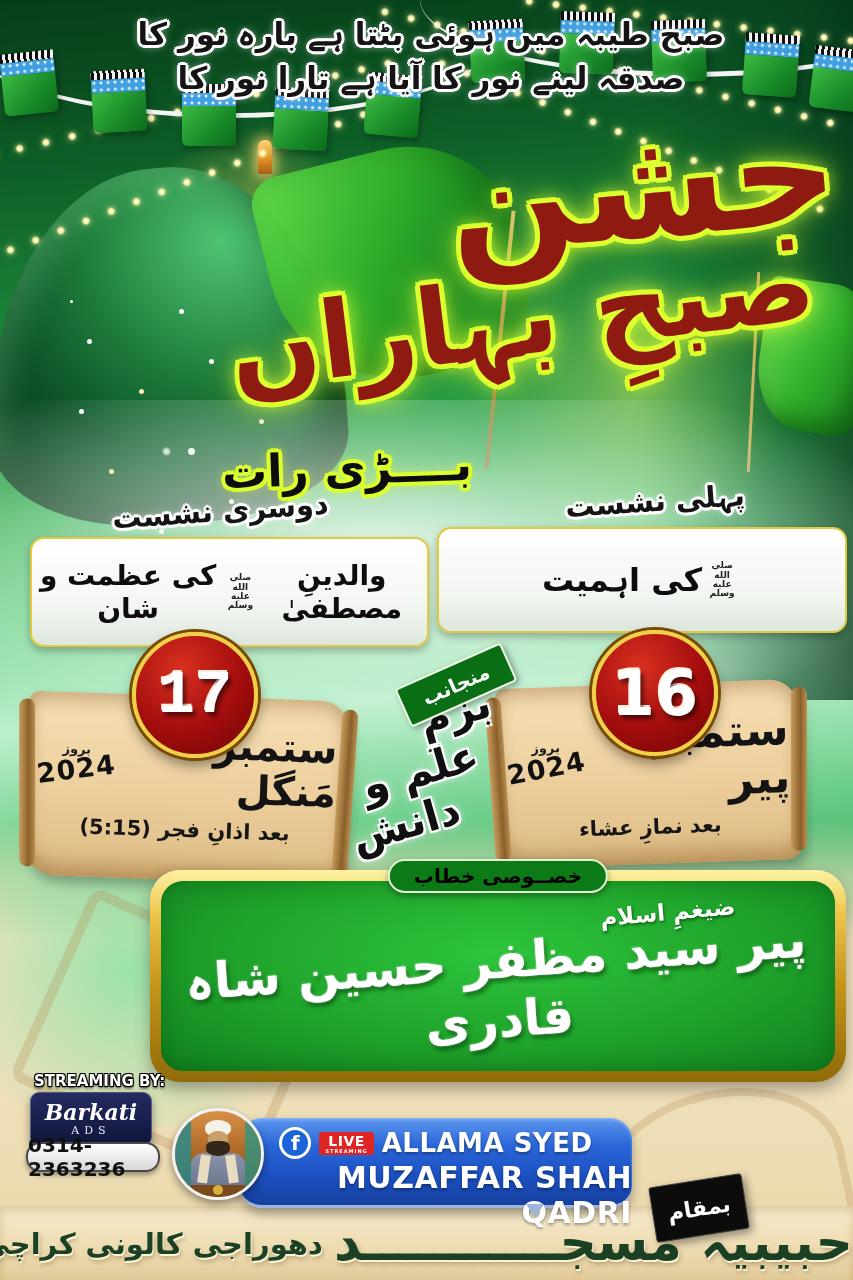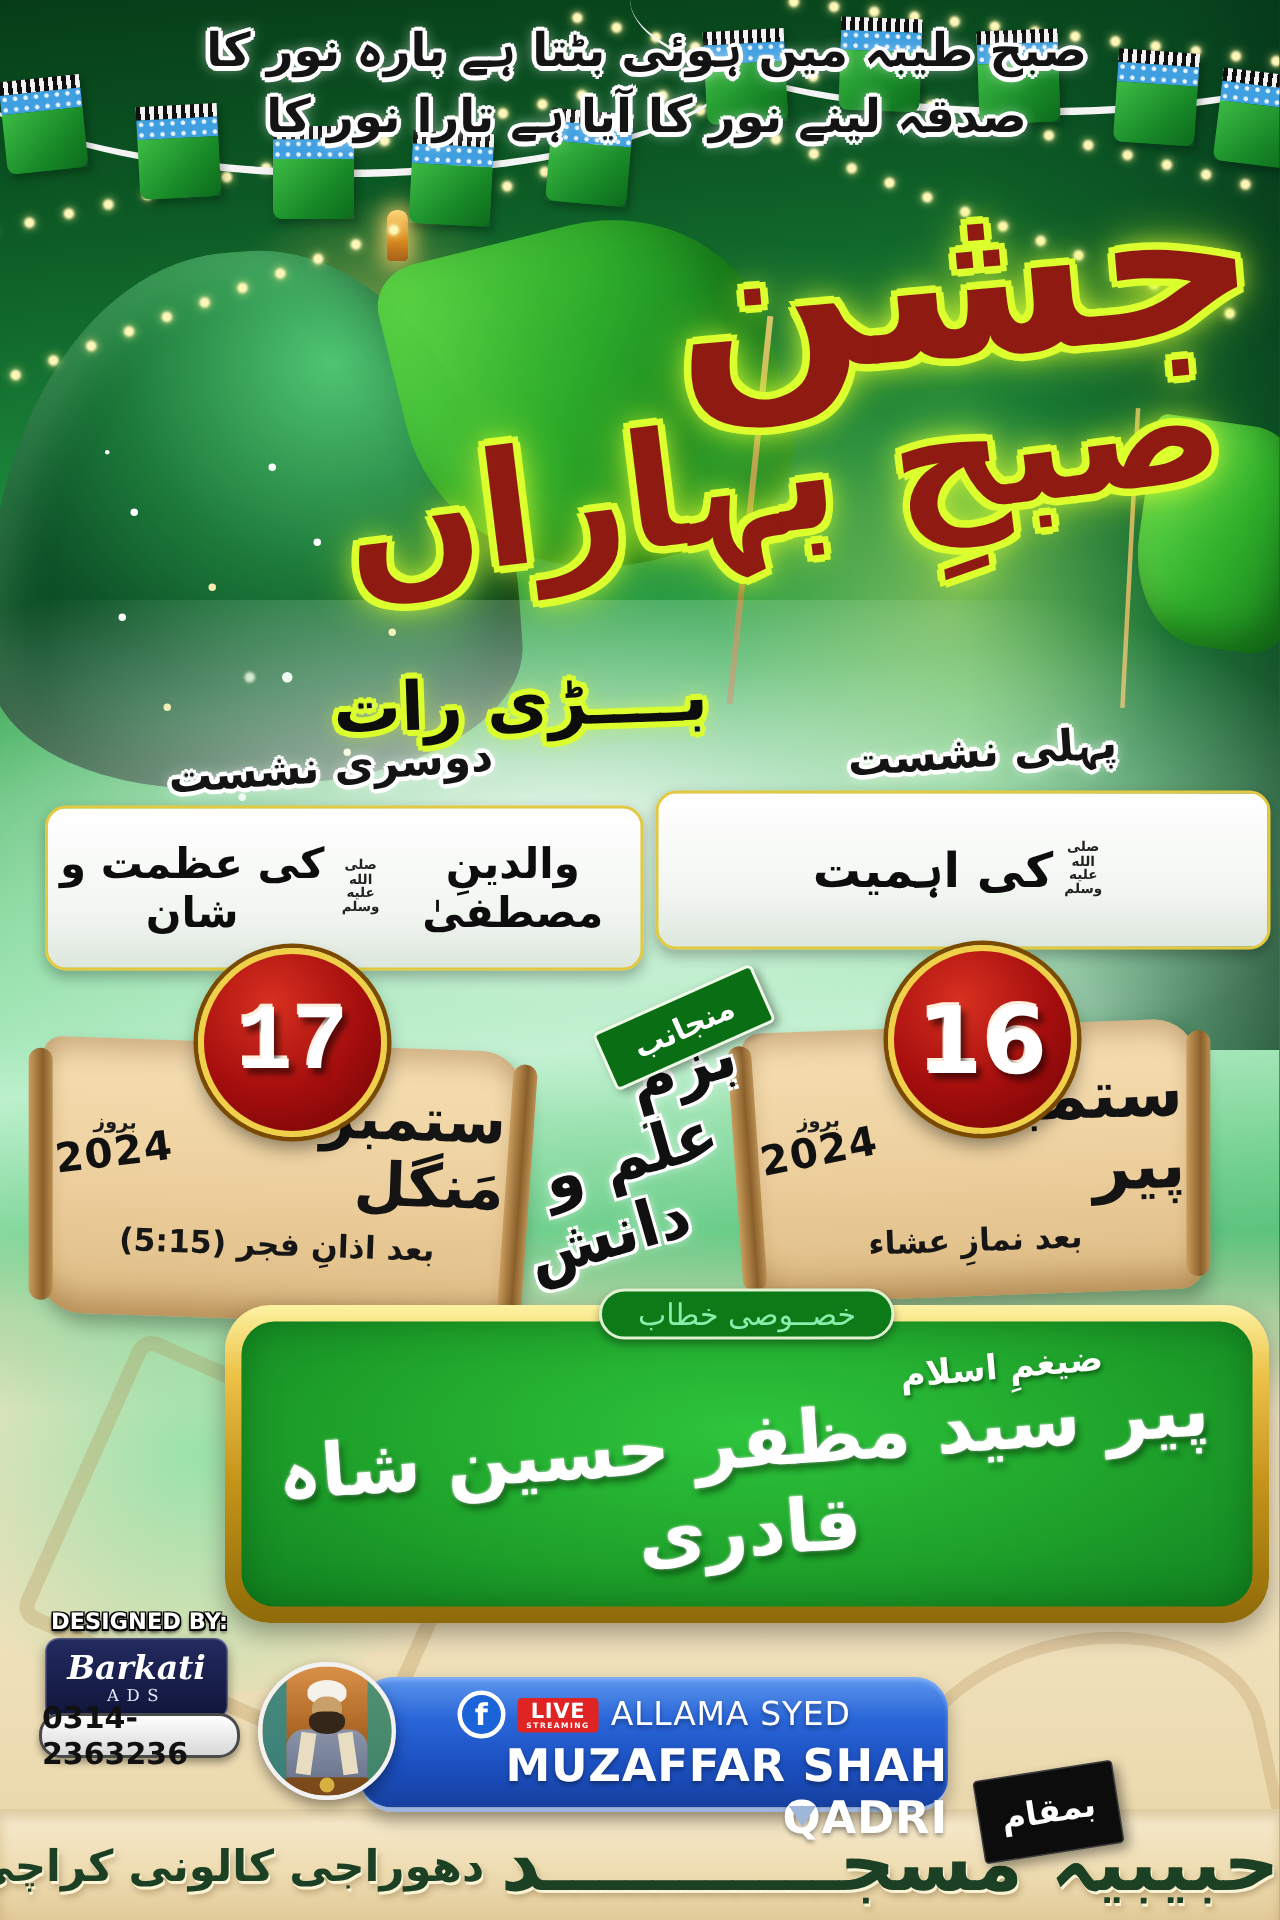--- a/index.html
+++ b/index.html
@@ -145,21 +145,21 @@
 
   
   .gb-outer{left:150px;top:870px;width:696px;height:212px;border-radius:30px;padding:11px;box-sizing:border-box;
     background:linear-gradient(180deg,#fdf2a2 0%,#ecc247 22%,#c5951a 55%,#8f6a08 100%);
     box-shadow:0 7px 16px rgba(0,0,0,.32);}
   .gb-inner{width:100%;height:100%;border-radius:22px;position:relative;
     background:radial-gradient(ellipse at 50% 38%,#2ec53c 0%,#1fa32b 55%,#118020 100%);
     box-shadow:inset 0 0 24px rgba(0,60,0,.35);}
   .gb-pill{position:absolute;left:50%;top:-22px;transform:translateX(-50%);
     background:#0c7a16;border:2px solid #dff2d0;border-radius:17px;padding:3px 24px;
-    color:#86efac;font-size:20px;font-weight:400;white-space:nowrap;box-shadow:0 3px 6px rgba(0,0,0,.35);}
+    color:#000000;font-size:20px;font-weight:700;white-space:nowrap;box-shadow:0 3px 6px rgba(0,0,0,.35);}
   .gb-prefix{position:absolute;right:100px;top:18px;color:#fff;font-size:23px;font-weight:700;
     transform:rotate(-5deg);text-shadow:1px 2px 3px rgba(0,50,0,.6);}
   .gb-name{position:absolute;left:3%;top:52px;width:94%;text-align:center;color:#fff;
     font-size:49px;font-weight:800;line-height:1.2;transform:rotate(-4deg);
     text-shadow:2px 4px 4px rgba(0,45,0,.5),0 0 2px #fff;}
 
   
   .dsg-label{left:34px;top:1072px;font-size:15px;font-weight:800;color:#fff;
     text-shadow:-1px -1px 0 #000,1px -1px 0 #000,-1px 1px 0 #000,1px 1px 0 #000,0 2px 3px #000;}
   .dsg-box{left:30px;top:1092px;width:120px;height:52px;border-radius:9px;
@@ -196,21 +196,21 @@
   .fb-banner:after{content:"";position:absolute;left:286px;bottom:-13px;width:0;height:0;
     border-left:9px solid transparent;border-right:9px solid transparent;border-top:14px solid #9eb6d8;}
   .fb-row{display:flex;align-items:center;justify-content:center;gap:8px;margin-top:9px;}
   .fb-circle{width:32px;height:32px;border-radius:50%;background:#1b63d8;border:3px solid #fff;
     display:flex;align-items:center;justify-content:center;box-sizing:border-box;}
   .fb-f{font-size:20px;font-weight:800;color:#fff;line-height:1;}
   .live-badge{background:#e02424;border-radius:3px;padding:2px 6px 1px;display:flex;flex-direction:column;
     align-items:center;line-height:1;}
   .live-w{font-size:14px;font-weight:900;letter-spacing:.5px;}
   .live-s{font-size:5px;font-weight:700;letter-spacing:1px;margin-top:1px;}
-  .fb-l1{font-size:22px;font-weight:400;letter-spacing:.5px;text-shadow:0 2px 3px rgba(0,0,0,.35);}
+  .fb-l1{font-size:26px;font-weight:700;letter-spacing:.5px;text-shadow:0 2px 3px rgba(0,0,0,.35);}
   .fb-l2{text-align:right;font-size:30px;font-weight:700;letter-spacing:.5px;margin-top:1px;
     text-shadow:0 2px 3px rgba(0,0,0,.35);}
 
   
   .venue-strip{left:0;top:1206px;width:853px;height:74px;
     background:linear-gradient(180deg,#f7ecd0 0%,#eedcb2 55%,#e2cb9a 100%);
     box-shadow:inset 0 5px 8px rgba(150,110,40,.28);}
   .venue-badge{left:652px;top:1180px;width:92px;height:54px;background:#0c0c0c;border:1px solid #3a3a3a;
     transform:rotate(-9deg);border-radius:3px;display:flex;align-items:center;justify-content:center;
     color:#fff;font-size:22px;font-weight:800;box-shadow:3px 4px 8px rgba(0,0,0,.4);z-index:6;}
@@ -358,21 +358,21 @@
   </div>
 
   <div class="abs gb-outer">
     <div class="gb-inner">
       <div class="gb-pill ur">خصــوصی خطاب</div>
       <div class="gb-prefix ur">ضیغمِ اسلام</div>
       <div class="gb-name ur">پیر سید مظفر حسین شاہ قادری</div>
     </div>
   </div>
 
-  <div class="abs dsg-label">DESIGNED BY:</div>
+  <div class="abs dsg-label">STREAMING BY:</div>
   <div class="abs dsg-box">
     <div class="dsg-name">Barkati</div>
     <div class="dsg-sub">ADS</div>
   </div>
   <div class="abs dsg-phone">0314-2363236</div>
 
   <div class="abs photo">
     <div class="ph-curL"></div>
     <div class="ph-curR"></div>
     <div class="ph-body"></div>

